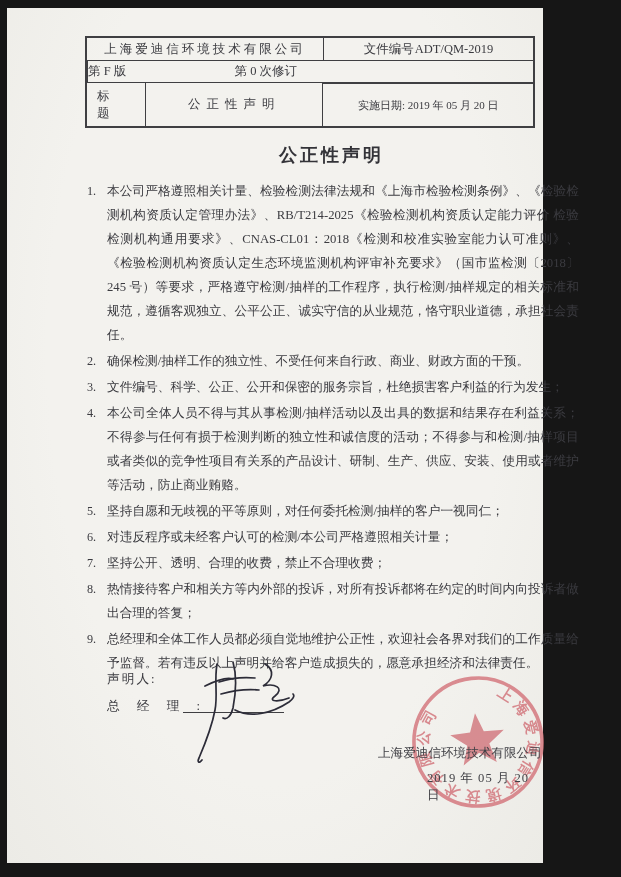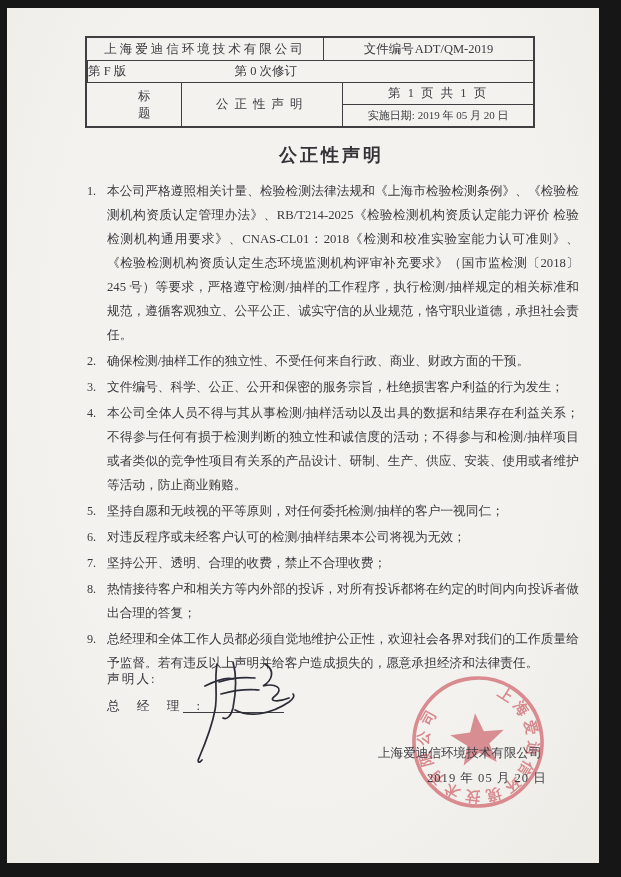--- a/index.html
+++ b/index.html
@@ -2,21 +2,21 @@
 <html><head>
 <meta charset="utf-8">
 <style>
   html,body{margin:0;padding:0;}
   body{
     width:621px;height:877px;position:relative;overflow:hidden;
     background:#161616;
     font-family:"Liberation Serif","DejaVu Serif",serif;
   }
   .paper{
-    position:absolute;left:7px;top:8px;width:592px;height:855px;
+    position:absolute;left:7px;top:8px;width:536px;height:855px;
     background:#f1f0ec;
     background-image:radial-gradient(ellipse at 50% 40%, #f3f2ee 60%, #ecebe6 100%);
     color:#3b3b40;
   }
   
   .hdr{
     position:absolute;left:78px;top:28px;width:450px;height:92px;
     border:2px solid #3f3f42;box-sizing:border-box;
     display:flex;flex-direction:column;
     font-size:12.5px;
@@ -25,21 +25,21 @@
   .r1{height:22px;}
   .r2{height:22px;border-top:1px solid #3f3f42;}
   .r3{flex:1;border-top:1px solid #3f3f42;}
   .cell{display:flex;align-items:center;justify-content:center;box-sizing:border-box;}
   .c-left{width:236px;}
   .c-right{width:210px;border-left:1px solid #3f3f42;flex-direction:column;padding:0;}
   .company-cell{letter-spacing:3px;}
   .manual-cell{font-weight:bold;font-size:13px;letter-spacing:9px;}
   .docno-cell{display:flex;gap:1px;align-items:center;justify-content:center;width:100%;height:100%;}
   .ver-cell{display:flex;gap:16px;align-items:center;justify-content:space-between;width:100%;height:100%;}
-  .title-label-cell{width:58px;letter-spacing:13px;padding-left:10px;justify-content:flex-start;margin-left:41px;}
+  .title-label-cell{width:58px;letter-spacing:13px;padding-left:10px;justify-content:flex-start;}
   .title-value-cell{width:178px;border-left:1px solid #3f3f42;letter-spacing:6px;}
   .r3-right{width:210px;border-left:1px solid #3f3f42;display:flex;flex-direction:column;}
   .page-cell{flex:1;display:flex;align-items:center;justify-content:center;letter-spacing:2px;}
   .date-cell{flex:1;border-top:1px solid #3f3f42;display:flex;align-items:center;justify-content:center;font-size:11px;}
   
   .doc-title{
     position:absolute;left:78px;top:135px;width:493px;
     text-align:center;font-size:18px;font-weight:bold;letter-spacing:3px;
     color:#333338;
   }
@@ -85,21 +85,20 @@
         <div class="ver-cell">
           <span>第 F 版</span>
           <span>第 0 次修订</span>
         </div>
       </div>
     </div>
     <div class="row r3">
       <div class="cell title-label-cell">标题</div>
       <div class="cell title-value-cell">公正性声明</div>
       <div class="r3-right">
-        <div class="page-cell">第  1  页    共  1  页</div>
         <div class="date-cell">实施日期: 2019 年 05 月 20 日</div>
       </div>
     </div>
   </div>
 
   <div class="doc-title">公正性声明</div>
 
   <div class="items">
     <div class="item">
       <span class="num">1.</span>
@@ -116,21 +115,21 @@
     <div class="item">
       <span class="num">4.</span>
       <p class="txt">本公司全体人员不得与其从事检测/抽样活动以及出具的数据和结果存在利益关系；不得参与任何有损于检测判断的独立性和诚信度的活动；不得参与和检测/抽样项目或者类似的竞争性项目有关系的产品设计、研制、生产、供应、安装、使用或者维护等活动，防止商业贿赂。</p>
     </div>
     <div class="item">
       <span class="num">5.</span>
       <p class="txt">坚持自愿和无歧视的平等原则，对任何委托检测/抽样的客户一视同仁；</p>
     </div>
     <div class="item">
       <span class="num">6.</span>
-      <p class="txt">对违反程序或未经客户认可的检测/抽样结果本公司将视为无效；</p>
+      <p class="txt">对违反程序或未经客户认可的检测/本公司严格遵照相关计量；</p>
     </div>
     <div class="item">
       <span class="num">7.</span>
       <p class="txt">坚持公开、透明、合理的收费，禁止不合理收费；</p>
     </div>
     <div class="item">
       <span class="num">8.</span>
       <p class="txt">热情接待客户和相关方等内外部的投诉，对所有投诉都将在约定的时间内向投诉者做出合理的答复；</p>
     </div>
     <div class="item">

